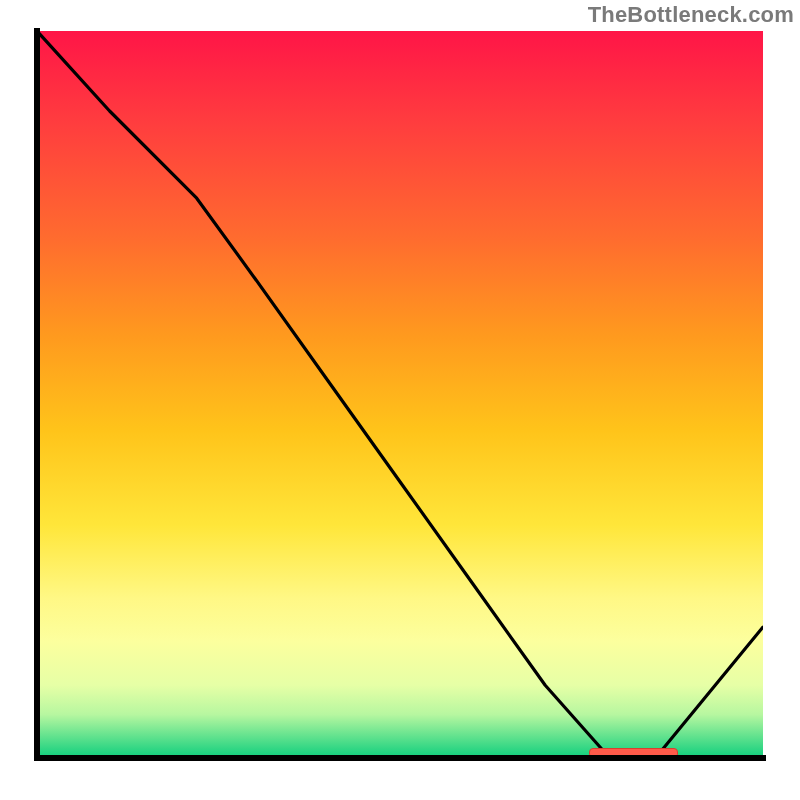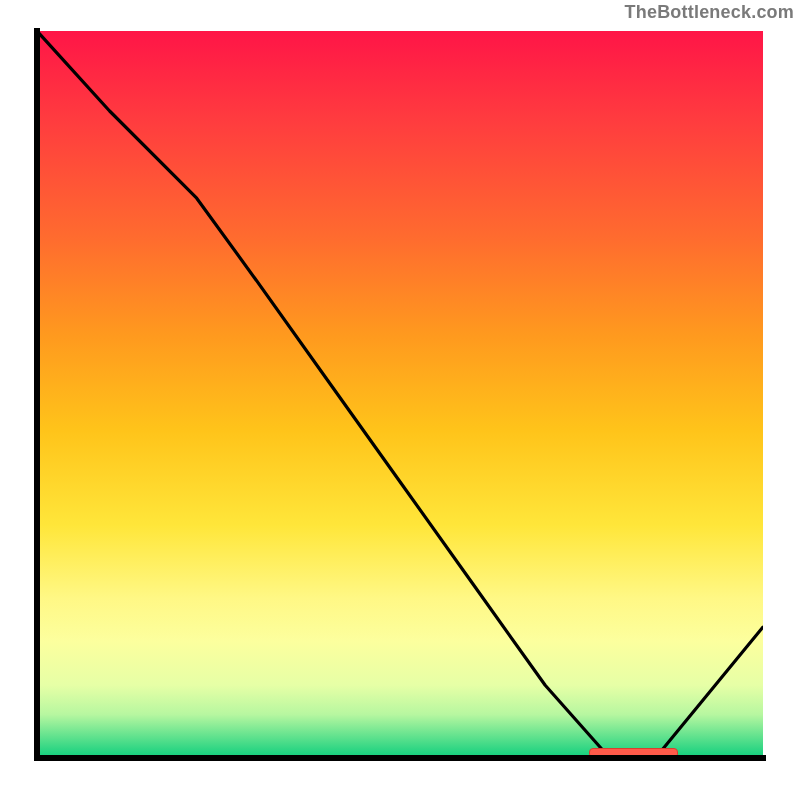--- a/index.html
+++ b/index.html
@@ -13,21 +13,21 @@
   }
   .wrap {
     position: relative;
     width: 800px;
     height: 800px;
   }
   .watermark {
     position: absolute;
     top: 2px;
     right: 6px;
-    font-size: 18px;
+    font-size: 22px;
     font-weight: 600;
     color: #7a7a7a;
     letter-spacing: 0.2px;
     text-align: center;
   }
   .plot-area {
     position: absolute;
     left: 37px;
     top: 31px;
     width: 726px;

